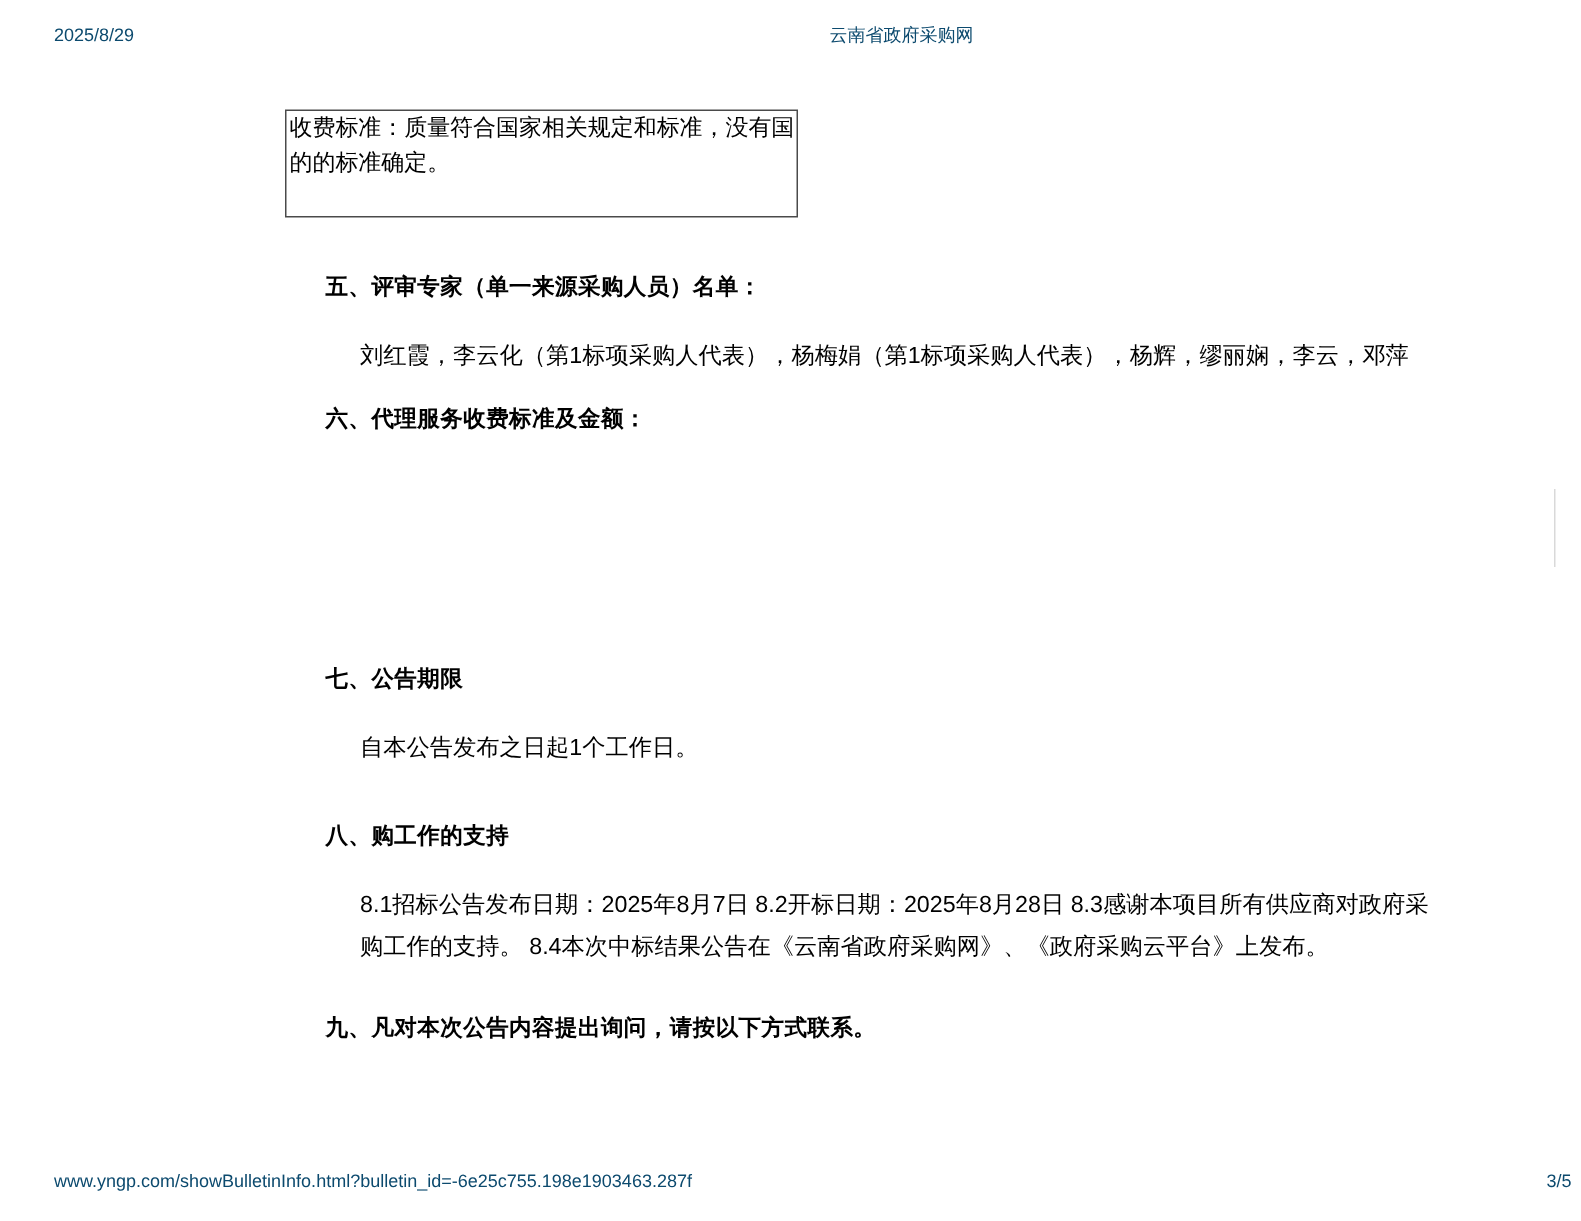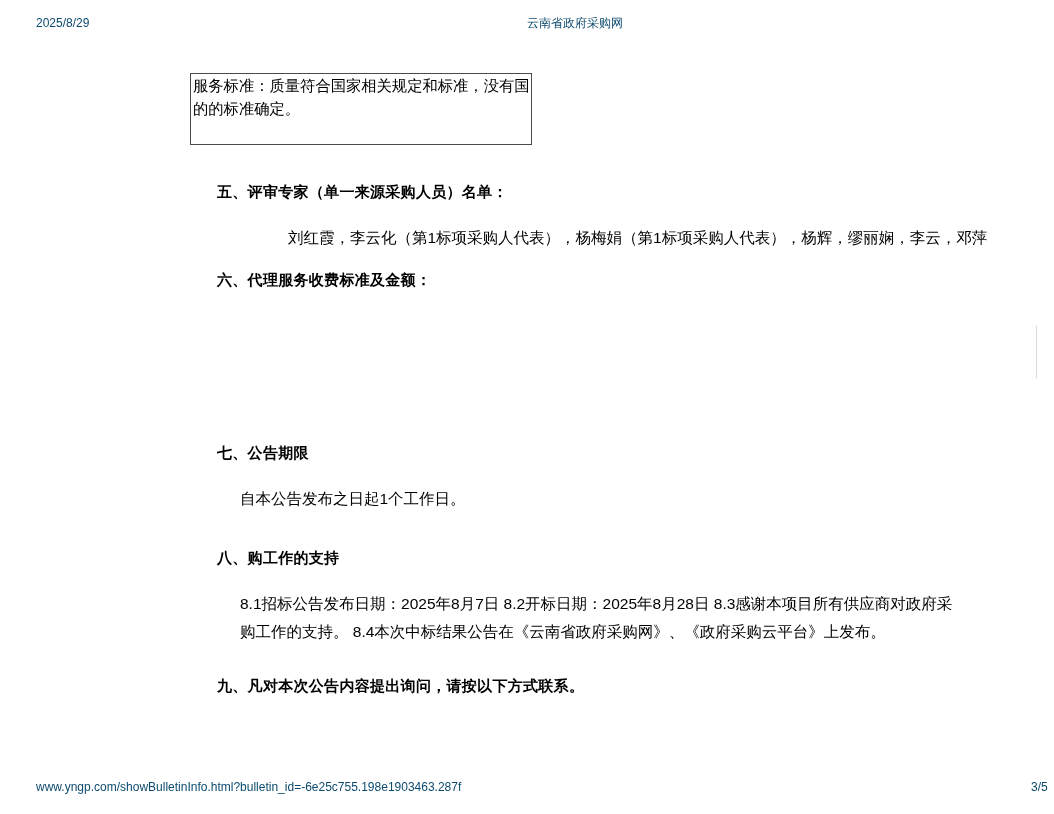--- a/index.html
+++ b/index.html
@@ -28,21 +28,20 @@
   }
   .body-line {
     font-size: 15.5px;
     line-height: 27.6px;
     white-space: nowrap;
   }
   .single-line {
     font-size: 15.5px;
     line-height: 20px;
     white-space: nowrap;
-    margin-left: 48px;
   }
   .service-box {
     left: 190px;
     top: 73px;
     width: 336px;
     height: 68px;
     border: 1px solid #4a4a4a;
     padding: 1px 2px;
     overflow: hidden;
   }
@@ -56,24 +55,24 @@
     top: 326px;
     width: 1px;
     height: 52px;
     background: #d9d9d9;
   }
 </style>
 </head>
 <body>
 
 <div class="abs meta-text" style="left:36px; top:16px;">2025/8/29</div>
-<div class="abs meta-text" style="left:527px; top:16px;">云南省政府采购网</div>
+<div class="abs meta-text" style="left:553px; top:16px;">云南省政府采购网</div>
 
 <div class="abs service-box">
-  <div class="box-line">服务标准：质量符合国家相关规定和标准，没有国</div>
+  <div class="box-line">收费标准：质量符合国家相关规定和标准，没有国</div>
   <div class="box-line">的的标准确定。</div>
 </div>
 
 <div class="abs section-heading" style="left:217px; top:184px;">五、评审专家（单一来源采购人员）名单：</div>
 <div class="abs single-line" style="left:240px; top:228px;">刘红霞，李云化（第1标项采购人代表），杨梅娟（第1标项采购人代表），杨辉，缪丽娴，李云，邓萍</div>
 
 <div class="abs section-heading" style="left:217px; top:272px;">六、代理服务收费标准及金额：</div>
 <div class="abs" style="left:240px; top:329px;">
 </div>
 

